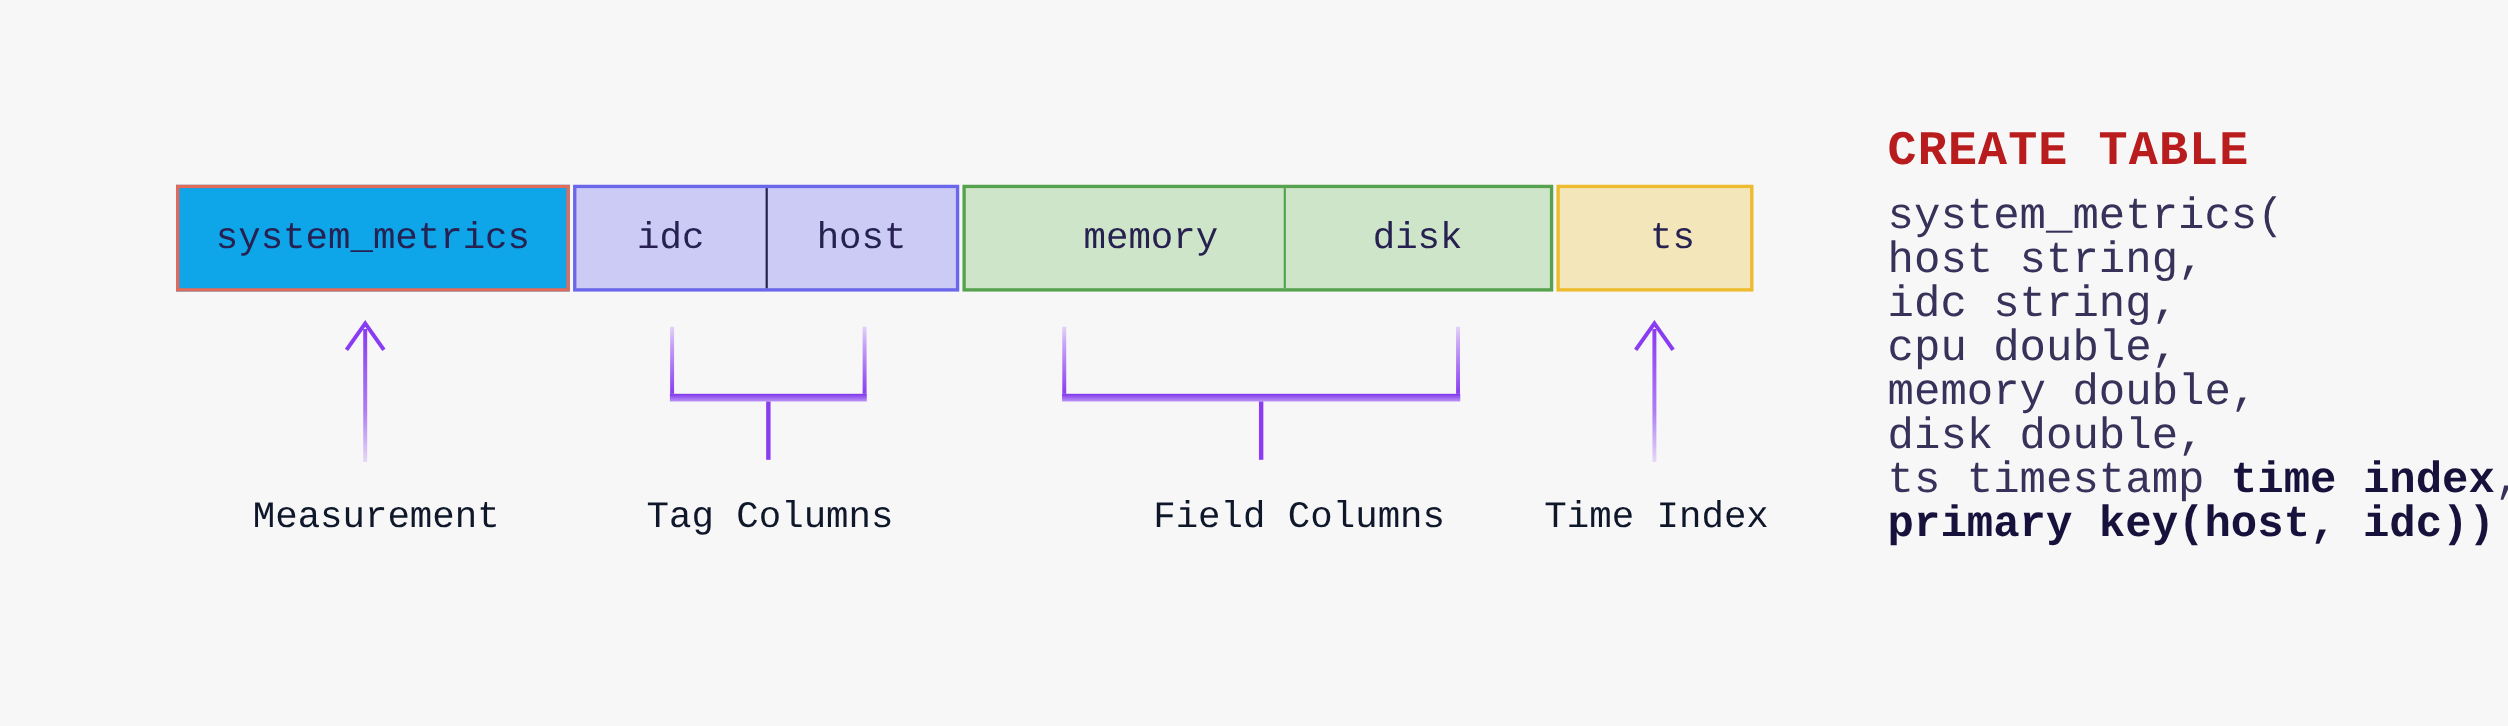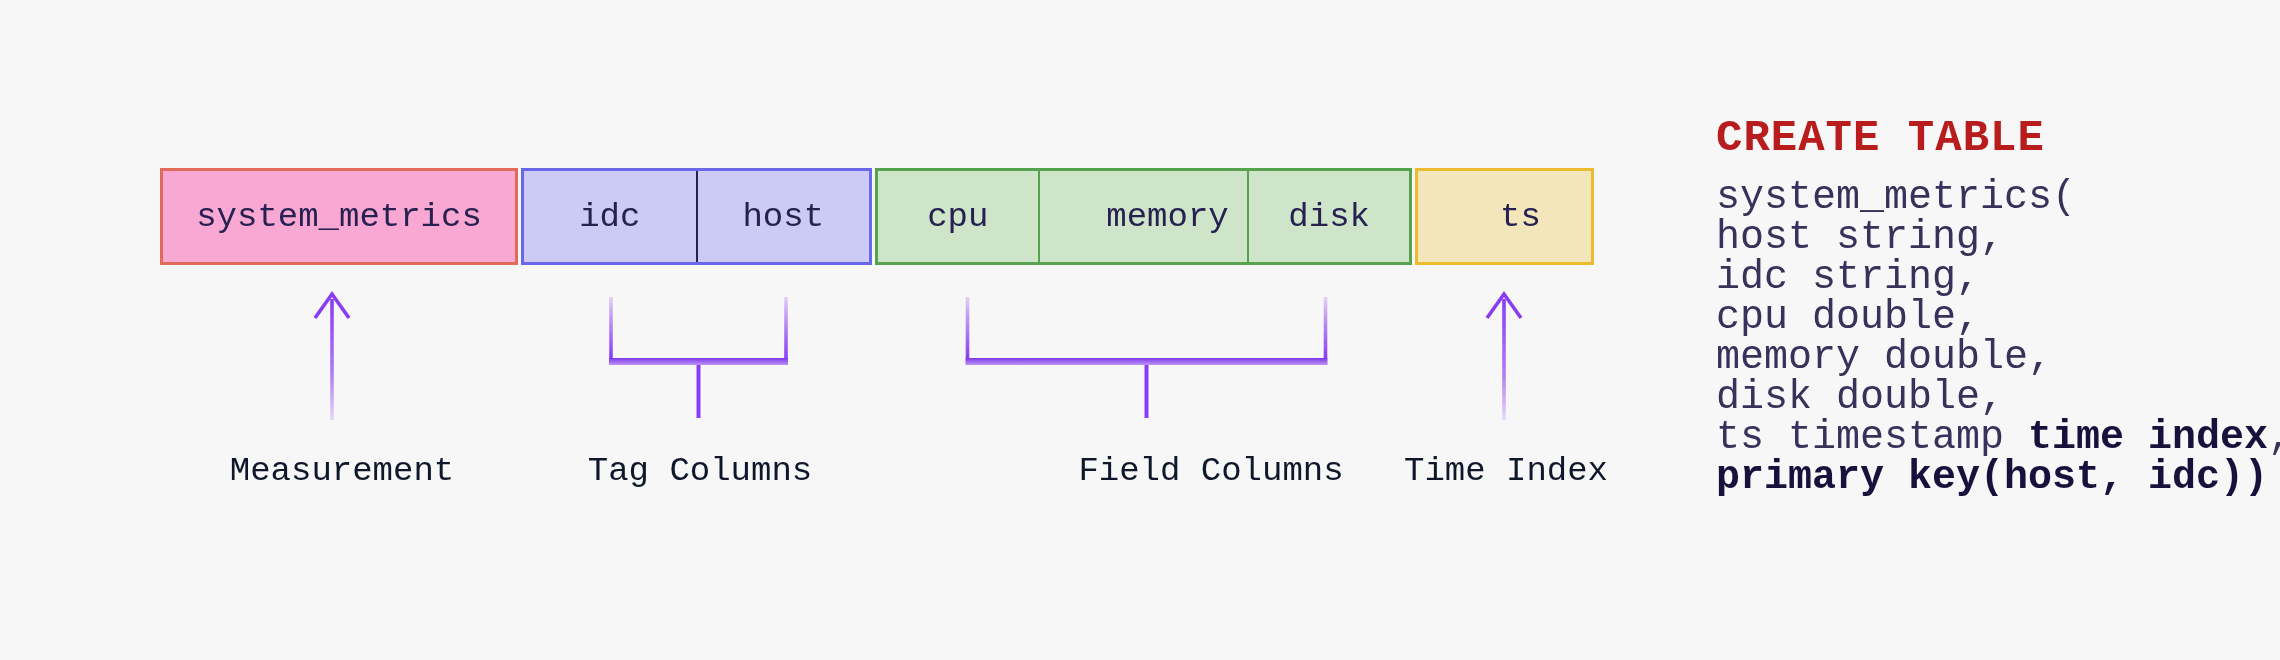--- a/index.html
+++ b/index.html
@@ -60,21 +60,21 @@
   .anno-label {
     position: absolute;
     top: 452px;
     transform: translateX(-50%);
     font-size: 34px;
     color: #0f172a;
     white-space: nowrap;
   }
   .l-measurement { left: 342px; }
   .l-tag         { left: 700px; }
-  .l-field       { left: 1211px; }
+  .l-field       { left: 1181px; }
   .l-time        { left: 1506px; }
 
   
   .sql {
     position: absolute;
     left: 1716px;
     top: 112px;
     white-space: nowrap;
   }
   .sql-heading {
@@ -94,29 +94,28 @@
     font-weight: bold;
     color: #17123c;
   }
 </style>
 </head>
 <body>
 
 <div class="canvas">
 
   <div class="row">
-    <div class="group g-measurement" style="background: #f9a8d4; border-color: rgb(224, 107, 91);">
+    <div class="group g-measurement" style="background: #0ea5e9; border-color: rgb(224, 107, 91);">
         <div class="cell">system_metrics</div>
       </div>
     <div class="group g-tag" style="background: rgb(203, 203, 246); border-color: rgb(107, 103, 235);">
         <div class="cell" style="border-left-color: rgb(107, 103, 235);">idc</div>
         <div class="cell">host</div>
       </div>
     <div class="group g-field" style="background: rgb(207, 229, 201); border-color: rgb(87, 162, 78);">
-        <div class="cell">cpu</div>
         <div class="cell" style="border-left-color: rgb(87, 162, 78); padding-left: 48px;">memory</div>
         <div class="cell" style="border-left-color: rgb(87, 162, 78);">disk</div>
       </div>
     <div class="group g-time" style="background: rgb(243, 230, 186); border-color: rgb(237, 188, 46);">
         <div class="cell">ts</div>
       </div>
   </div>
 
   <svg class="overlay" viewBox="0 0 2280 660">
     <defs>

